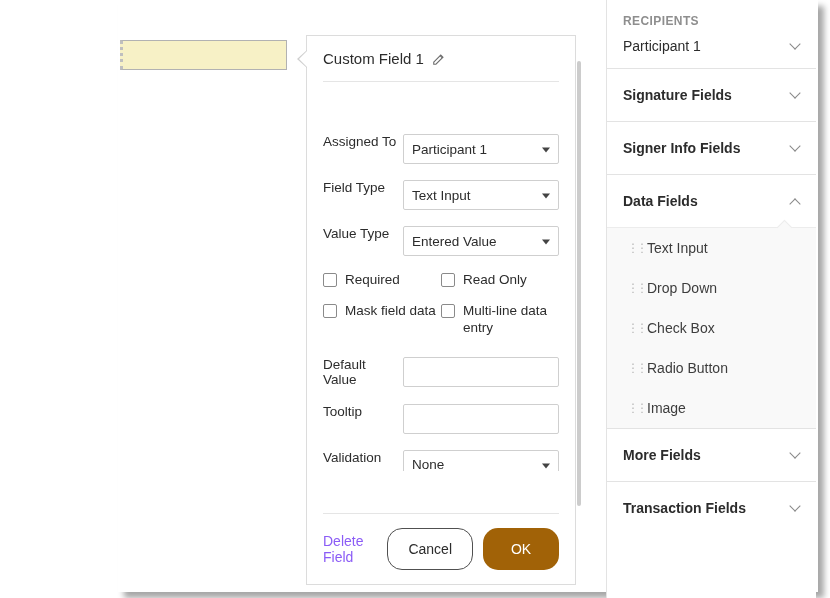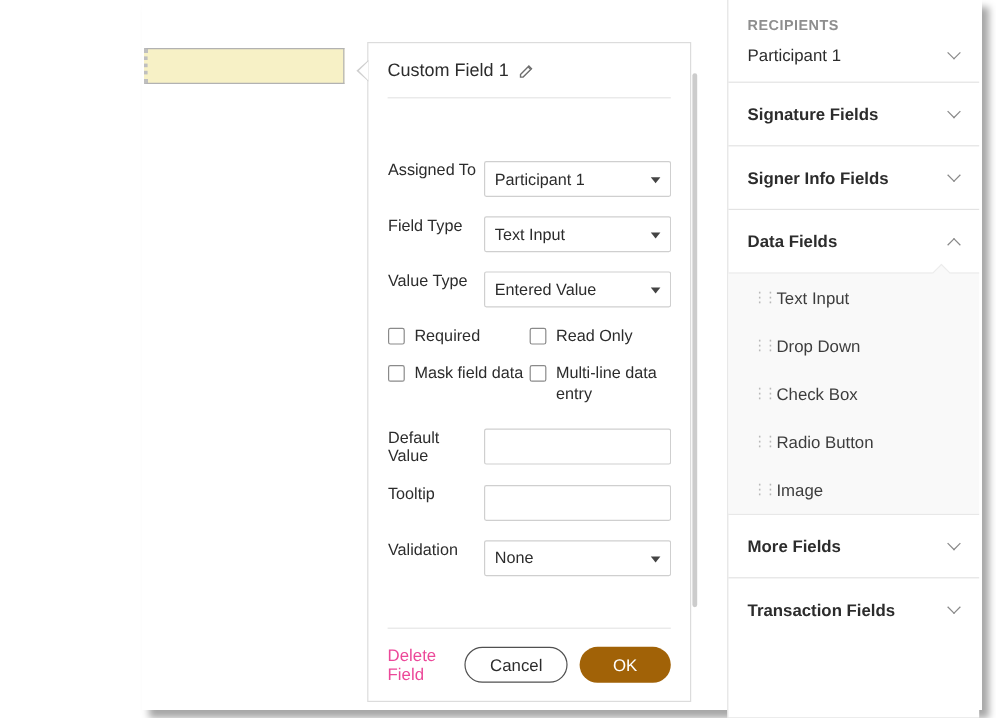--- a/index.html
+++ b/index.html
@@ -191,27 +191,27 @@
   }
   .pop-footer {
     border-top: 1px solid #e5e5e5;
     padding-top: 14px;
     display: flex;
     align-items: center;
     justify-content: flex-end;
     gap: 10px;
   }
   .link-btn {
-    color: #ec4899;
+    color: #8b5cf6;
     font-size: 14px;
     cursor: pointer;
     margin-right: auto;
   }
   .btn {
-    height: 30px;
+    height: 42px;
     border-radius: 15px;
     padding: 0 20px;
     font-size: 14px;
     font-family: inherit;
     cursor: pointer;
     display: inline-flex;
     align-items: center;
     justify-content: center;
     border: none;
   }

